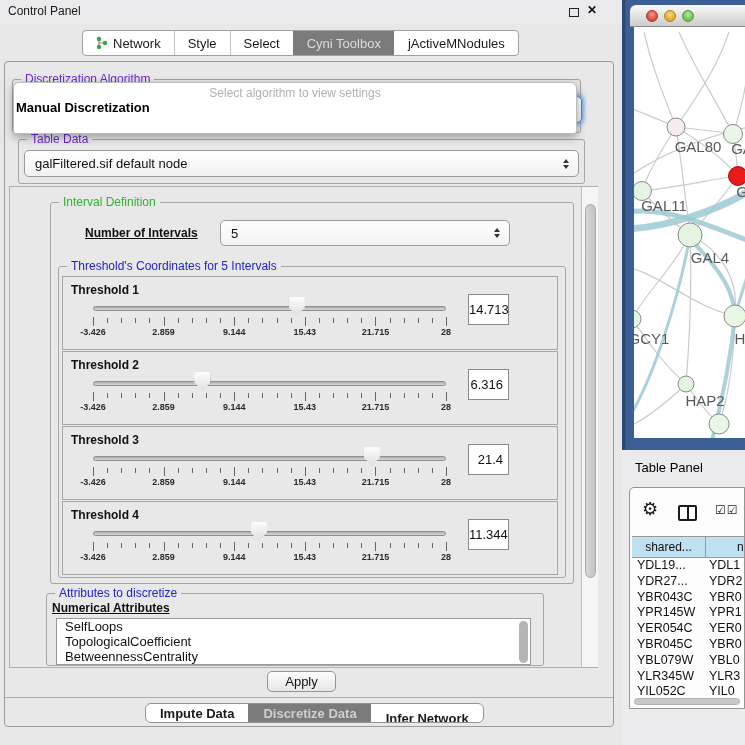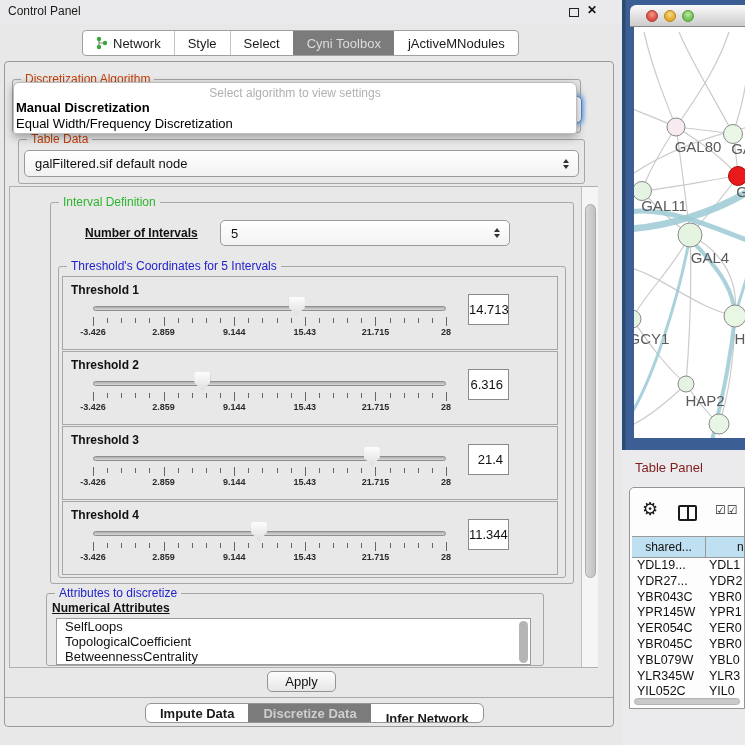--- a/index.html
+++ b/index.html
@@ -20,21 +20,21 @@
   .ttab.selected{background:#7b7b7b;color:#dcdcdc;border-color:transparent;}
   .ttab.selected + .ttab{border-left-color:transparent;}
 
   
   #outer{left:4px;top:61px;width:610px;height:666px;border:1px solid #9a9a9a;border-radius:4px;background:#e8e8e8;}
 
   .group{position:absolute;border:1px solid #a6a6a6;border-radius:3px;}
   .gtitle{position:absolute;top:-8px;left:8px;background:#e8e8e8;padding:0 4px;font-size:12px;white-space:nowrap;}
   .gtitle.green{color:#2db52d;}
   .gtitle.blue{color:#2222cc;}
-  .gtitle.dark{color:#c2410c;}
+  .gtitle.dark{color:#6d28d9;}
 
   .combo{position:absolute;background:linear-gradient(#ffffff,#f2f2f2);border:1px solid #9a9a9a;border-radius:5px;font-size:13px;color:#111;display:flex;align-items:center;padding-left:10px;}
   .combo .arrows{position:absolute;right:9px;top:50%;transform:translateY(-50%);display:flex;flex-direction:column;gap:2px;}
   .combo .arrows i{width:0;height:0;border-left:3.5px solid transparent;border-right:3.5px solid transparent;}
   .combo .arrows i.up{border-bottom:4px solid #333;}
   .combo .arrows i.dn{border-top:4px solid #333;}
   #algo-combo{left:20px;top:96px;width:562px;height:27px;box-shadow:0 0 4px 2px #6ea6e8;border-color:#4a84c8;}
 
   
   #popup{left:13px;top:82px;width:564px;height:52px;background:#fff;border:1px solid #bdbdbd;border-radius:6px 6px 3px 3px;box-shadow:0 3px 10px rgba(0,0,0,.35);z-index:30;}
@@ -80,21 +80,21 @@
   
   #rightcol{left:622px;top:0;width:123px;height:745px;background:#ebebed;}
   #netwin{position:absolute;left:0;top:0;width:123px;height:450px;background:linear-gradient(to right,#2c4a74 0px,#2c4a74 3px,#3b5f94 4px);}
   #net-titlebar{position:absolute;left:8px;top:5px;width:115px;height:22px;background:linear-gradient(#fafafa,#cccccc);border-bottom:1px solid #8a8a8a;border-radius:6px 0 0 0;}
   .light{position:absolute;top:5px;width:12px;height:12px;border-radius:50%;}
   #light-red{left:16px;background:radial-gradient(circle at 50% 35%,#f09a8e,#dd4f43 60%);border:1px solid #a83a31;}
   #light-yellow{left:34px;background:radial-gradient(circle at 50% 35%,#f6d88e,#e5ad2c 60%);border:1px solid #b5851c;}
   #light-green{left:52px;background:radial-gradient(circle at 50% 35%,#c0e8a8,#74c157 60%);border:1px solid #549a3a;}
   #netcanvas{position:absolute;left:12px;top:27px;width:124px;height:411px;background:#fff;overflow:hidden;}
 
-  #tablepanel-title{position:absolute;left:13px;top:460px;font-size:13px;color:#7f1d1d;}
+  #tablepanel-title{position:absolute;left:13px;top:460px;font-size:13px;color:#000000;}
   #tablepanel{position:absolute;left:7px;top:487px;width:116px;height:222px;background:#fdfdfd;border:1px solid #949494;border-radius:5px 0 0 0;overflow:hidden;}
   #gear-icon{position:absolute;left:12px;top:10px;font-size:18px;color:#1a1a1a;}
   #split-icon{position:absolute;left:48px;top:17px;width:19px;height:16px;border:2px solid #1a1a1a;border-radius:2px;}
   #split-icon i{position:absolute;left:50%;top:0;width:2px;height:100%;background:#1a1a1a;transform:translateX(-50%);}
   #check-icons{position:absolute;left:85px;top:15px;font-size:12px;color:#1a1a1a;letter-spacing:1px;}
   #thead{position:absolute;left:2px;top:48px;width:160px;height:22px;display:flex;border-top:1px solid #999;border-bottom:1px solid #999;}
   .hcell{background:#bfe0f1;font-size:12px;color:#111;display:flex;align-items:center;border-right:1px solid #999;}
   .hcell.c1{width:74px;justify-content:center;}
   .hcell.c2{width:86px;padding-left:31px;}
   #tbody{position:absolute;left:2px;top:70px;width:160px;height:139px;overflow:hidden;}
@@ -151,21 +151,20 @@
   <div class="abs combo" id="algo-combo">
     <span class="arrows">
         <i class="up"></i>
         <i class="dn"></i>
       </span>
   </div>
 
   <div class="abs" id="popup">
     <div class="prompt">Select algorithm to view settings</div>
     <div class="opt1">Manual Discretization</div>
-    <div class="opt2">Equal Width/Frequency Discretization</div>
   </div>
 
   <div class="abs group" style="left:18px;top:139px;width:567px;height:45px;">
     <span class="gtitle dark">Table Data</span>
   </div>
   <div class="abs combo" style="left:24px;top:150px;width:555px;height:27px;">
     <span>galFiltered.sif default node</span>
     <span class="arrows">
         <i class="up"></i>
         <i class="dn"></i>

